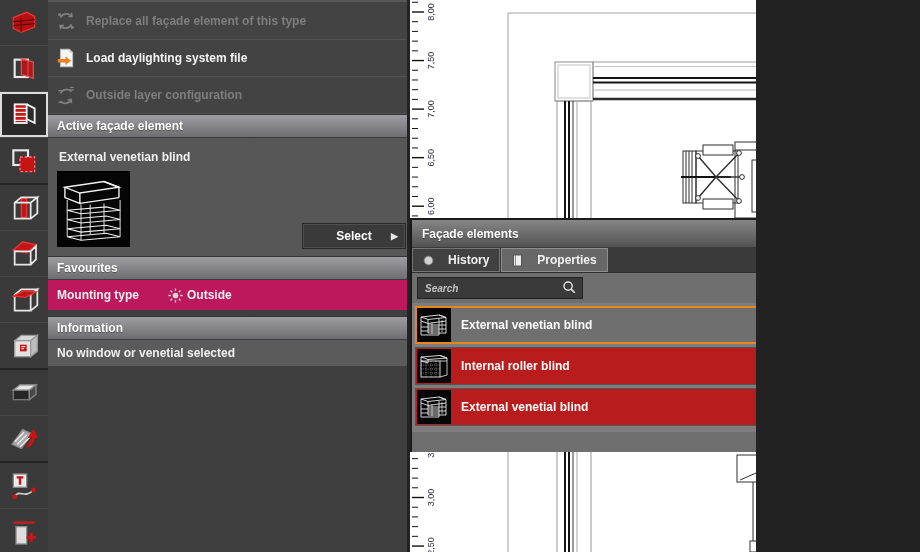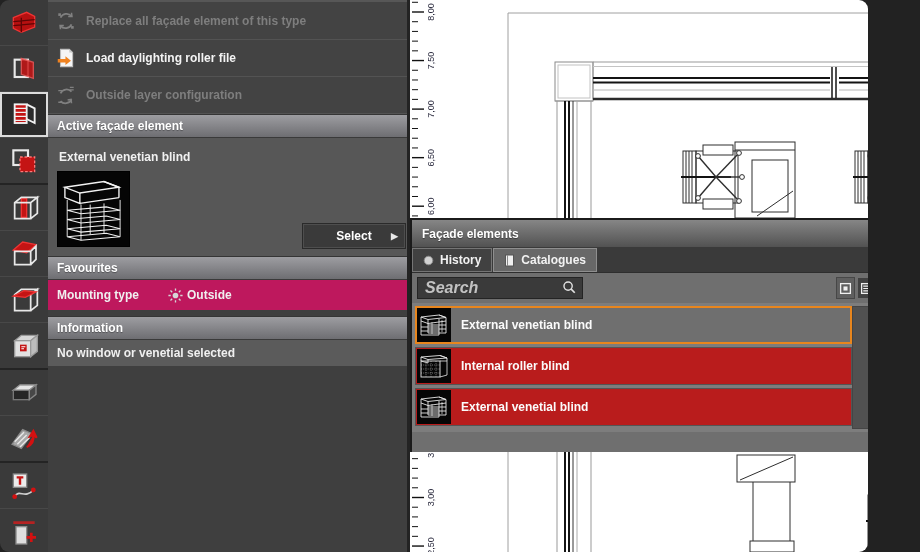--- a/index.html
+++ b/index.html
@@ -1,17 +1,17 @@
 <!DOCTYPE html>
 <html><head>
 <meta charset="utf-8">
 <style>
   html,body{margin:0;padding:0;background:#222;}
-  #app{position:relative;width:868px;height:552px;overflow:hidden;
-       font-family:"Liberation Sans",sans-serif;font-size:12px;color:#f0f0f0;border-radius:9px;
+  #app{position:relative;width:756px;height:552px;overflow:hidden;
+       font-family:"Liberation Sans",sans-serif;font-size:12px;color:#f0f0f0;
        -webkit-font-smoothing:antialiased;}
   
   #canvas{position:absolute;left:410px;top:0;width:510px;height:552px;background:#fff;z-index:1;}
   .ruler-label{font:9px "Liberation Sans",sans-serif;fill:#2a2a3e;}
   
   #toolbar{position:absolute;left:0;top:0;width:48px;height:552px;background:#3a3a3a;z-index:2;
            display:flex;flex-direction:column;border-right:1px solid #2a2a2a;}
   #toolbar .topstrip{height:3px;background:#0a0a0a;}
   .cell{height:45px;flex:0 0 45px;border-bottom:1px solid #484848;display:flex;align-items:center;justify-content:center;}
   .cell.grp{border-bottom:2px solid #242424;}
@@ -42,27 +42,27 @@
   #prop-row .pval{font-weight:700;}
   .gap6{height:6px;background:#3f3f3f;}
   #info-row{height:26px;display:flex;align-items:center;padding-left:9px;background:#5b5b5b;font-weight:700;}
   .fill{background:#3f3f3f;height:196px;}
   
   #popup{position:absolute;left:410px;top:218px;width:468px;height:234px;z-index:3;
          border:2px solid #1b1b1b;box-sizing:border-box;background:#6f6f6f;}
   #popup-title{height:27px;background:linear-gradient(#868686,#525252);border-bottom:1px solid #3a3a3a;
                display:flex;align-items:center;padding-left:10px;font-weight:700;color:#fff;text-shadow:0 1px 1px rgba(0,0,0,.4);}
   #tabs{height:24px;background:#3a3a3a;display:flex;border-bottom:1px solid #2e2e2e;}
-  .tab{display:flex;align-items:center;gap:6px;padding:0 10px;font-weight:700;color:#f2f2f2;border:1px solid #8f8f8f;
+  .tab{display:flex;align-items:center;gap:14px;padding:0 10px;font-weight:700;color:#f2f2f2;border:1px solid #8f8f8f;
        background:#686868;margin-right:1px;box-sizing:border-box;}
   .tab.active{background:#414141;border-color:#757575;}
   .tab svg{display:block;}
   #search-row{height:30px;background:#6f6f6f;position:relative;}
   #search-input{position:absolute;left:5px;top:4px;width:166px;height:22px;background:#3a3a3a;border:1px solid #242424;
-                color:#cfcfcf;font-style:italic;font-family:"Liberation Sans",sans-serif;font-size:16px;padding:0 24px 0 7px;box-sizing:border-box;outline:none;}
+                color:#cfcfcf;font-style:italic;font-family:"Liberation Sans",sans-serif;font-size:10px;padding:0 24px 0 7px;box-sizing:border-box;outline:none;}
   #search-input::placeholder{color:#c2c2c2;font-style:italic;font-weight:700;}
   #search-mag{position:absolute;left:150px;top:7px;}
   .vbtn{position:absolute;top:4px;width:19px;height:22px;border:1px solid #474747;background:#5f5f5f;
         display:flex;align-items:center;justify-content:center;box-sizing:border-box;}
   .vbtn.active{background:#414141;border-color:#6f6f6f;}
   #vbtn-tiles{left:424px;} #vbtn-list{left:445px;}
   #list{height:129px;background:#7d7d7d;position:relative;padding:3px 0 0 3px;box-sizing:border-box;}
   .litem{width:437px;height:38px;margin-bottom:3px;background:#b91c1c;border:1px solid #555;box-sizing:border-box;
          display:flex;align-items:center;position:relative;}
   .litem.selected{background:#6f6f6f;border:2px solid #e8861e;}
@@ -328,21 +328,21 @@
         <path d="M5 17.5 L4.6 14 L8 14" fill="none" stroke="#808080" stroke-width="1.4"></path>
       </svg>
       <span class="lbl">Replace all façade element of this type</span>
     </div>
     <div class="menu-row enabled">
       <svg class="mi" viewBox="0 0 20 20">
         <path d="M5 2 L13 2 L16 5 L16 18 L5 18 Z" fill="#f5f5f5" stroke="#bdbdbd"></path>
         <path d="M13 2 L13 5 L16 5 Z" fill="#c9c9c9"></path>
         <path d="M2.5 10.8 L9.5 10.8 L9.5 8.4 L14.5 12.4 L9.5 16.4 L9.5 14 L2.5 14 Z" fill="#ef8220"></path>
       </svg>
-      <span class="lbl">Load daylighting roller file</span>
+      <span class="lbl">Load daylighting system file</span>
     </div>
     <div class="menu-row disabled">
       <svg class="mi" viewBox="0 0 20 20">
         <path d="M13.5 3 H17 M13.5 5.4 H17" stroke="#808080" stroke-width="1.2"></path>
         <path d="M3 6 H6.5 M3 16.6 H6.5" stroke="#808080" stroke-width="1.2"></path>
         <path d="M5 8.5 A6 6 0 0 1 15 7" fill="none" stroke="#808080" stroke-width="1.6"></path>
         <path d="M15 14 A6 6 0 0 1 5 15.5" fill="none" stroke="#808080" stroke-width="1.6"></path>
         <path d="M15 17.5 L14.6 14 L11.5 14.6" fill="none" stroke="#808080" stroke-width="1.4"></path>
       </svg>
       <span class="lbl">Outside layer configuration</span>
@@ -399,21 +399,21 @@
         <svg width="11" height="11" viewBox="0 0 11 11">
           <circle cx="5.5" cy="5.5" r="4.3" fill="#d2d2d2" stroke="#8a8a8a"></circle>
         </svg>
         <span>History</span>
       </div>
       <div class="tab">
         <svg width="11" height="13" viewBox="0 0 11 13">
           <rect x="1.5" y="1" width="8" height="11" fill="#efefef" stroke="#555"></rect>
           <line x1="3.5" y1="1" x2="3.5" y2="12" stroke="#888"></line>
         </svg>
-        <span>Catalogues</span>
+        <span>Properties</span>
       </div>
     </div>
     <div id="search-row">
       <input id="search-input" type="text" placeholder="Search" style="">
       <svg id="search-mag" width="15" height="15" viewBox="0 0 16 16">
         <circle cx="6.5" cy="6.5" r="4.4" fill="none" stroke="#e2e2e2" stroke-width="1.5"></circle>
         <line x1="9.8" y1="9.8" x2="13.6" y2="13.6" stroke="#e2e2e2" stroke-width="1.8"></line>
       </svg>
       <div class="vbtn" id="vbtn-tiles">
         <svg width="13" height="13" viewBox="0 0 16 16">

